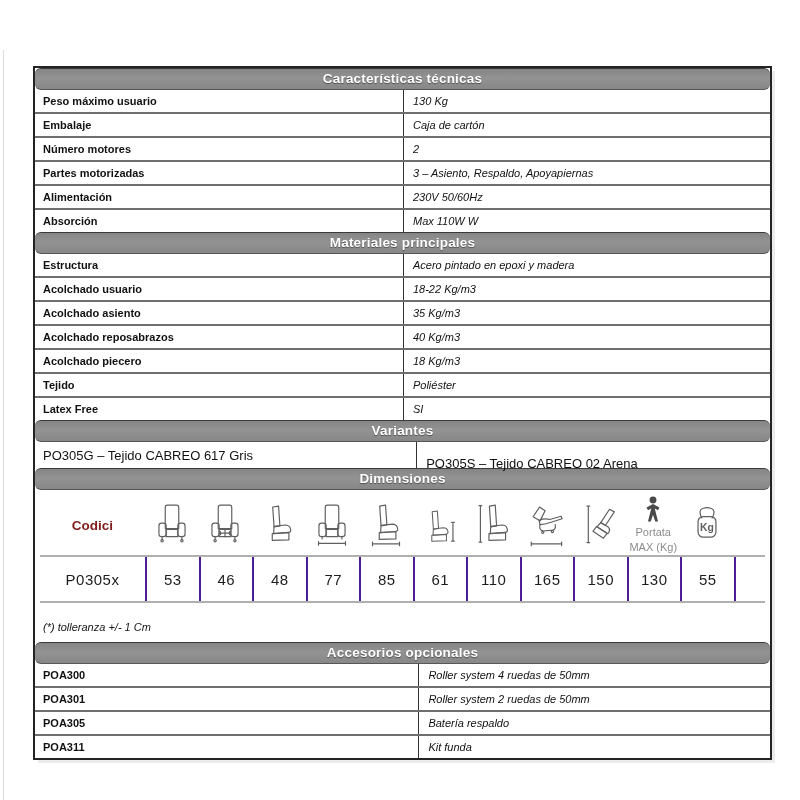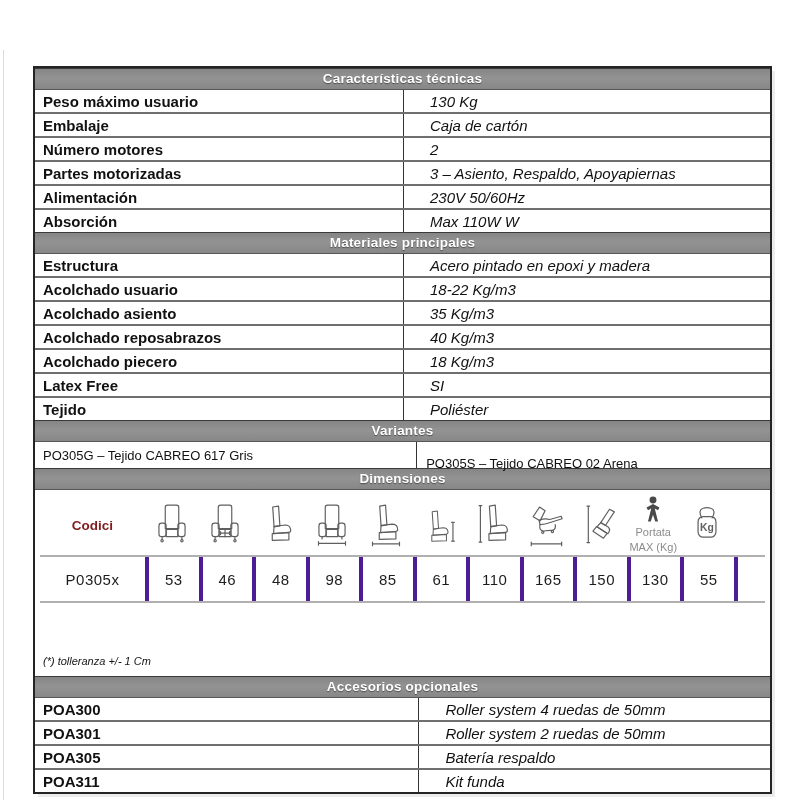--- a/index.html
+++ b/index.html
@@ -11,22 +11,23 @@
   .spec-table{
     position:absolute;left:33px;top:66px;width:735px;background:#fff;
     border:2px solid #242424;box-shadow:4px 4px 0 -1px #ececec;
   }
   .sec-header{
     height:20px;line-height:20px;text-align:center;
     background:linear-gradient(180deg,#858585,#939393 45%,#878787);
     border-top:1px solid #3a3a3a;border-bottom:1px solid #575757;
     color:#fff;font-weight:bold;font-size:13.5px;letter-spacing:.2px;
     text-shadow:0 1px 1px rgba(0,0,0,.45);
-  }
-  .spec-row{display:flex;height:22px;font-size:15px;background:#fff;gap:17px;}
+    border-radius:6px;
+  }
+  .spec-row{display:flex;height:22px;font-size:11px;background:#fff;}
   .spec-row + .spec-row{border-top:2px solid #6f6f6f;}
   .spec-row .lbl{
     width:50.2%;box-sizing:border-box;padding-left:8px;font-weight:bold;
     border-right:1px solid #333;display:flex;align-items:center;
   }
   .acc .lbl{width:52.3%;}
   .spec-row .val{flex:1;padding-left:9px;font-style:italic;display:flex;align-items:center;}
   .variants-row{display:flex;height:26px;font-size:13px;}
   .variants-row .v-left{
     width:52%;box-sizing:border-box;padding-left:8px;border-right:1px solid #333;
@@ -36,23 +37,23 @@
   
   .dims-body{padding-top:5px;}
   .dims-grid{display:grid;grid-template-columns:105px repeat(11,53.5px) 1fr;margin:0 5px;}
   .dims-icons{height:60px;align-items:center;justify-items:center;}
   .codici{font-weight:bold;font-size:13.5px;color:#7f1d1d;}
   .dims-nums{height:44px;border-top:2px solid #b0b0b0;border-bottom:2px solid #b0b0b0;}
   .dims-nums > div{
     display:flex;align-items:center;justify-content:center;
     font-size:15px;color:#1d1d1d;letter-spacing:.5px;
   }
-  .dims-nums > div + div{border-left:4px solid #4c1d95;}
+  .dims-nums > div + div{border-left:2px solid #4c1d95;}
   .code-cell{font-size:13.5px;letter-spacing:.3px;}
-  .dims-note{font-style:italic;font-size:11px;padding:24px 0 9px 8px;color:#161616;height:12px;margin-top:28px;}
+  .dims-note{font-style:italic;font-size:11px;padding:18px 0 9px 8px;color:#161616;height:12px;}
   .icon-wrap{display:flex;flex-direction:column;align-items:center;}
   .cicon{stroke:#5f5f5f;stroke-width:1.3;fill:none;stroke-linejoin:round;stroke-linecap:round;}
   .portata-cap{font-size:11px;color:#8c8c8c;text-align:center;line-height:1.3;margin-top:1px;}
   .kg-text{font-family:"Liberation Sans",sans-serif;font-size:11px;font-weight:bold;fill:#5f5f5f;stroke:none;}
 </style>
 </head>
 <body>
 
 <div class="page-edge"></div>
 
@@ -99,26 +100,26 @@
   </div>
   <div class="spec-row">
     <div class="lbl">Acolchado reposabrazos</div>
     <div class="val">40 Kg/m3</div>
   </div>
   <div class="spec-row">
     <div class="lbl">Acolchado piecero</div>
     <div class="val">18 Kg/m3</div>
   </div>
   <div class="spec-row">
+    <div class="lbl">Tejido</div>
+    <div class="val">Poliéster</div>
+  </div>
+  <div class="spec-row">
     <div class="lbl">Latex Free</div>
     <div class="val">SI</div>
-  </div>
-  <div class="spec-row">
-    <div class="lbl">Tejido</div>
-    <div class="val">Poliéster</div>
   </div>
 
   <div class="sec-header">Variantes</div>
   <div class="variants-row">
     <div class="v-left">PO305G – Tejido CABREO 617 Gris</div>
     <div class="v-right">PO305S – Tejido CABREO 02 Arena</div>
   </div>
 
   <div class="sec-header">Dimensiones</div>
   <div class="dims-body">
@@ -241,21 +242,21 @@
         </svg>
       </div>
       <div></div>
     </div>
 
     <div class="dims-grid dims-nums">
       <div class="code-cell">P0305x</div>
       <div>53</div>
       <div>46</div>
       <div>48</div>
-      <div>98</div>
+      <div>77</div>
       <div>85</div>
       <div>61</div>
       <div>110</div>
       <div>165</div>
       <div>150</div>
       <div>130</div>
       <div>55</div>
       <div></div>
     </div>
 

